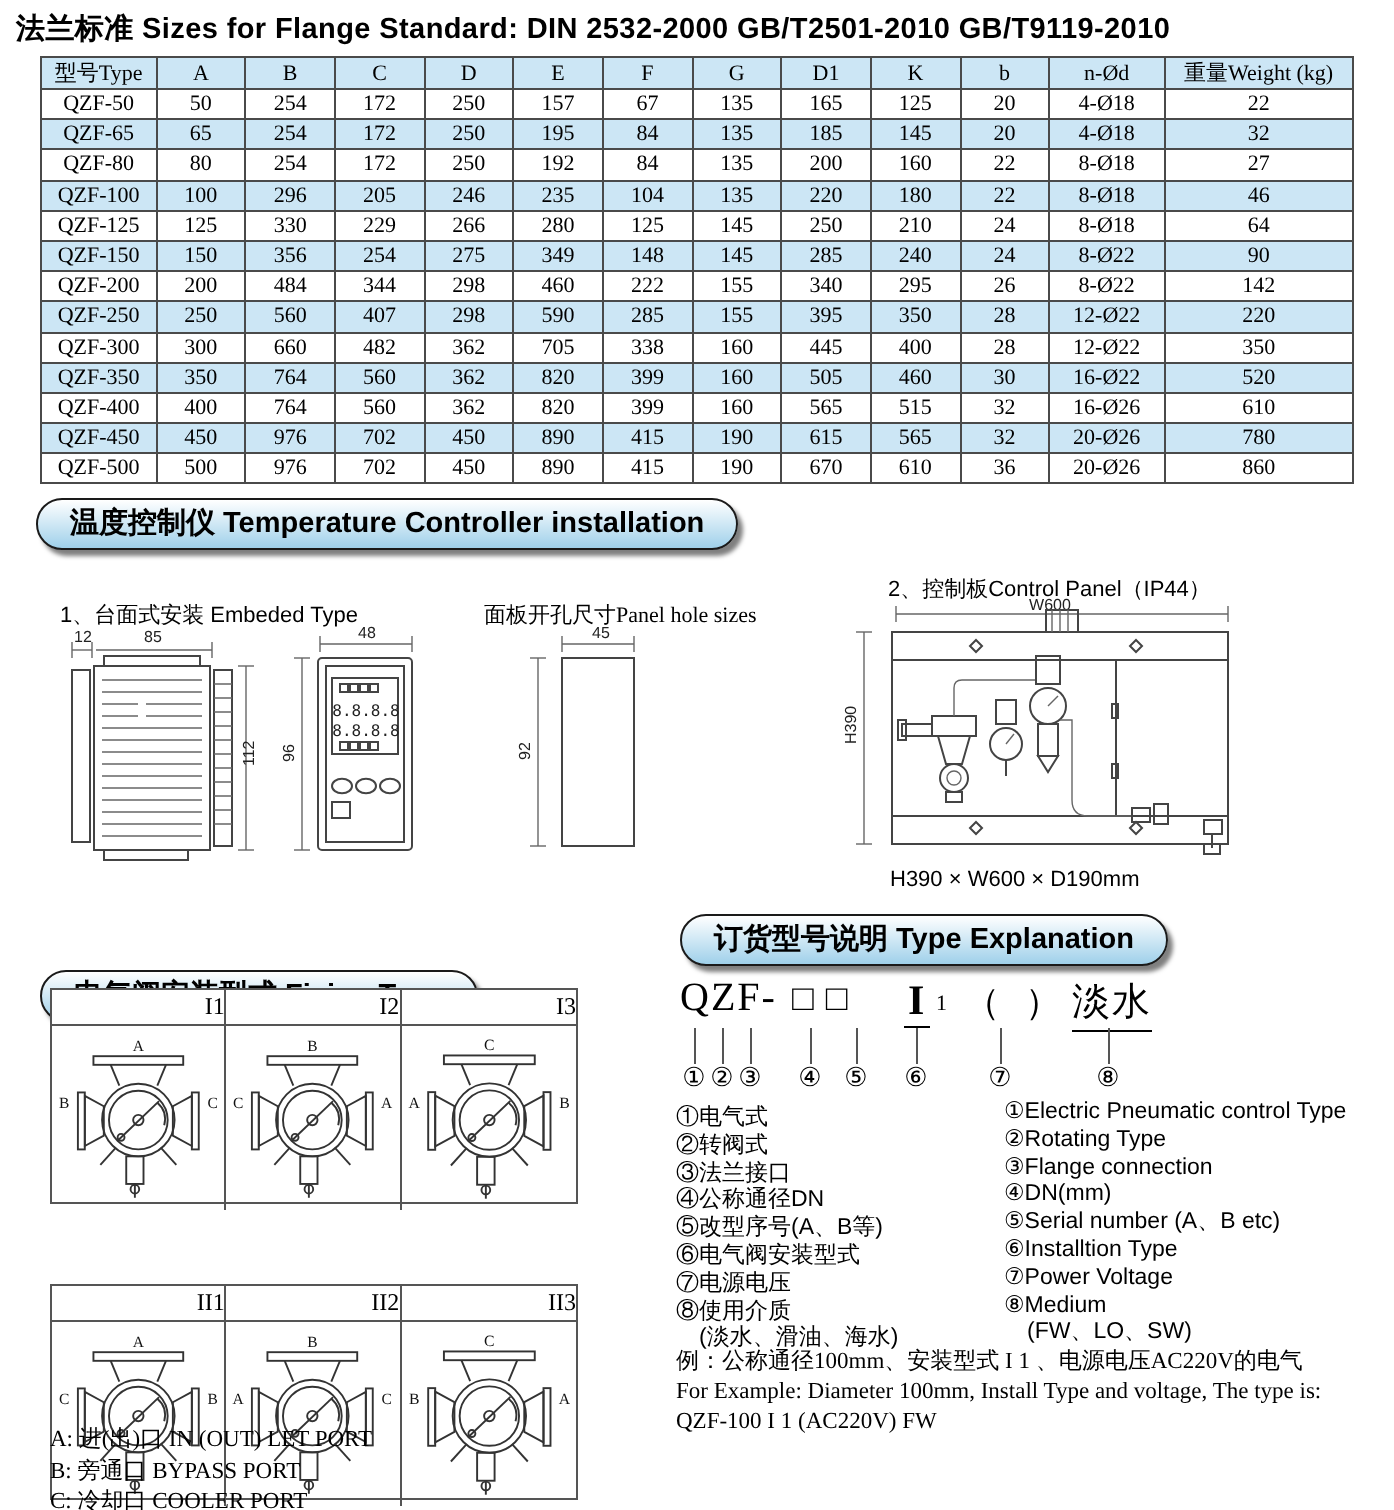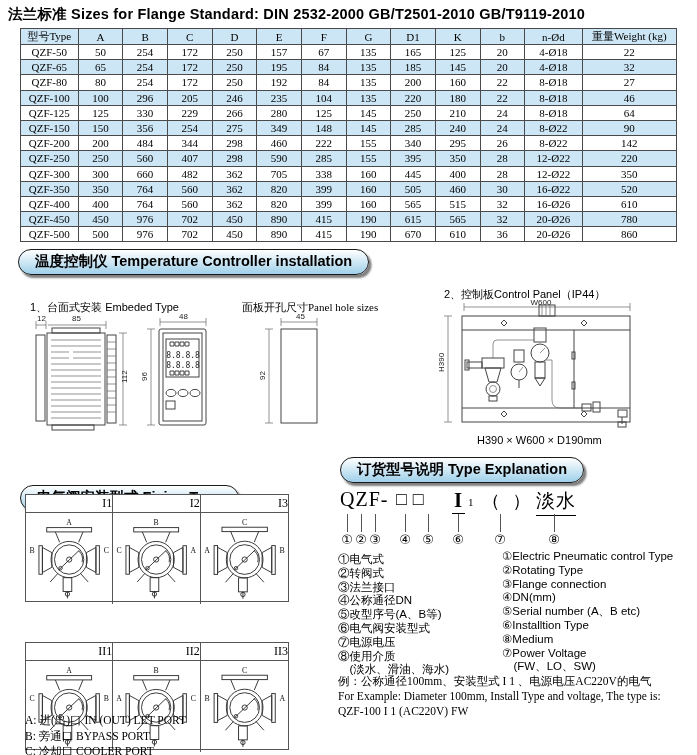--- a/index.html
+++ b/index.html
@@ -353,21 +353,21 @@
         <line class="dthin" x1="62" y1="5" x2="62" y2="13"></line>
       <text class="dtxt" x="41" y="6">45</text>
       <line class="dthin" x1="14" y1="16" x2="14" y2="110"></line>
         <line class="dthin" x1="10" y1="16" x2="18" y2="16"></line>
         <line class="dthin" x1="10" y1="110" x2="18" y2="110"></line>
       <text class="dtxt" x="10" y="67" transform="rotate(-90 10 67)">92</text>
       <rect class="dln" x="26" y="16" width="36" height="94"></rect>
     </svg>
   </div>
 
-  <div class="diag" style="left:434px;top:300px;width:210px;height:135px;">
+  <div class="diag" style="left:418px;top:300px;width:210px;height:135px;">
     <svg viewBox="0 0 210 135">
       <line class="dthin" x1="30" y1="7" x2="196" y2="7"></line>
         <line class="dthin" x1="30" y1="3" x2="30" y2="11"></line>
         <line class="dthin" x1="196" y1="3" x2="196" y2="11"></line>
       <text class="dtxt" x="107" y="5" text-anchor="middle">W600</text>
       <line class="dthin" x1="14" y1="16" x2="14" y2="122"></line>
         <line class="dthin" x1="10" y1="16" x2="18" y2="16"></line>
         <line class="dthin" x1="10" y1="122" x2="18" y2="122"></line>
       <text class="dtxt" x="10" y="72" transform="rotate(-90 10 72)">H390</text>
       <rect class="dln" x="28" y="16" width="168" height="106"></rect>
@@ -398,21 +398,21 @@
       <rect class="dln" x="101" y="62" width="10" height="16"></rect>
       <polygon class="dln" points="101,78 111,78 106,86"></polygon>
       <path class="dthin" d="M112 60h6v40q0 8 8 8h22"></path>
       <rect class="dln" x="148" y="104" width="9" height="7"></rect>
         <rect class="dln" x="159" y="102" width="7" height="10"></rect>
       <rect class="dln" x="184" y="110" width="9" height="7"></rect>
         <line class="dln" x1="188" y1="117" x2="188" y2="124"></line>
         <rect class="dln" x="184" y="122" width="8" height="5"></rect>
     </svg>
   </div>
-  <div class="caption" style="left:445px;top:434px;margin-left:32px;">H390 × W600 × D190mm</div>
+  <div class="caption" style="left:445px;top:434px;">H390 × W600 × D190mm</div>
 
   <div class="pill" id="pill-fix">电气阀安装型式 Fixing Type</div>
   <div class="pill" id="pill-type">订货型号说明 Type Explanation</div>
 
   <div class="fix-table" style="top:494px;">
     <div class="fix-head">
         <div class="fix-hcell">I1</div>
         <div class="fix-hcell">I2</div>
         <div class="fix-hcell">I3</div>
       </div>
@@ -591,21 +591,21 @@
     <span class="callout" style="left:21px">②</span>
     <span class="callout" style="left:35px">③</span>
     <span class="callout" style="left:65px">④</span>
     <span class="callout" style="left:88px">⑤</span>
     <span class="callout" style="left:118px">⑥</span>
     <span class="callout" style="left:160px">⑦</span>
     <span class="callout" style="left:214px">⑧</span>
   </div>
 
   <div class="expl-list" id="cn-list"><div>①电气式</div><div>②转阀式</div><div>③法兰接口</div><div>④公称通径DN</div><div>⑤改型序号(A、B等)</div><div>⑥电气阀安装型式</div><div>⑦电源电压</div><div>⑧使用介质</div><div>　(淡水、滑油、海水)</div></div>
-  <div class="expl-list" id="en-list"><div>①Electric Pneumatic control Type</div><div>②Rotating Type</div><div>③Flange connection</div><div>④DN(mm)</div><div>⑤Serial number (A、B etc)</div><div>⑥Installtion Type</div><div>⑧Medium</div><div>⑦Power Voltage</div><div>　(FW、LO、SW)</div></div>
+  <div class="expl-list" id="en-list"><div>①Electric Pneumatic control Type</div><div>②Rotating Type</div><div>③Flange connection</div><div>④DN(mm)</div><div>⑤Serial number (A、B etc)</div><div>⑥Installtion Type</div><div>⑦Power Voltage</div><div>⑧Medium</div><div>　(FW、LO、SW)</div></div>
 
   <div id="example-text">
       <div>例：公称通径100mm、安装型式 I 1 、电源电压AC220V的电气</div>
       <div>For Example: Diameter 100mm, Install Type and voltage, The type is:</div>
       <div>QZF-100 I 1  (AC220V)  FW</div>
     </div>
 
 </div>
 
 </body></html>

